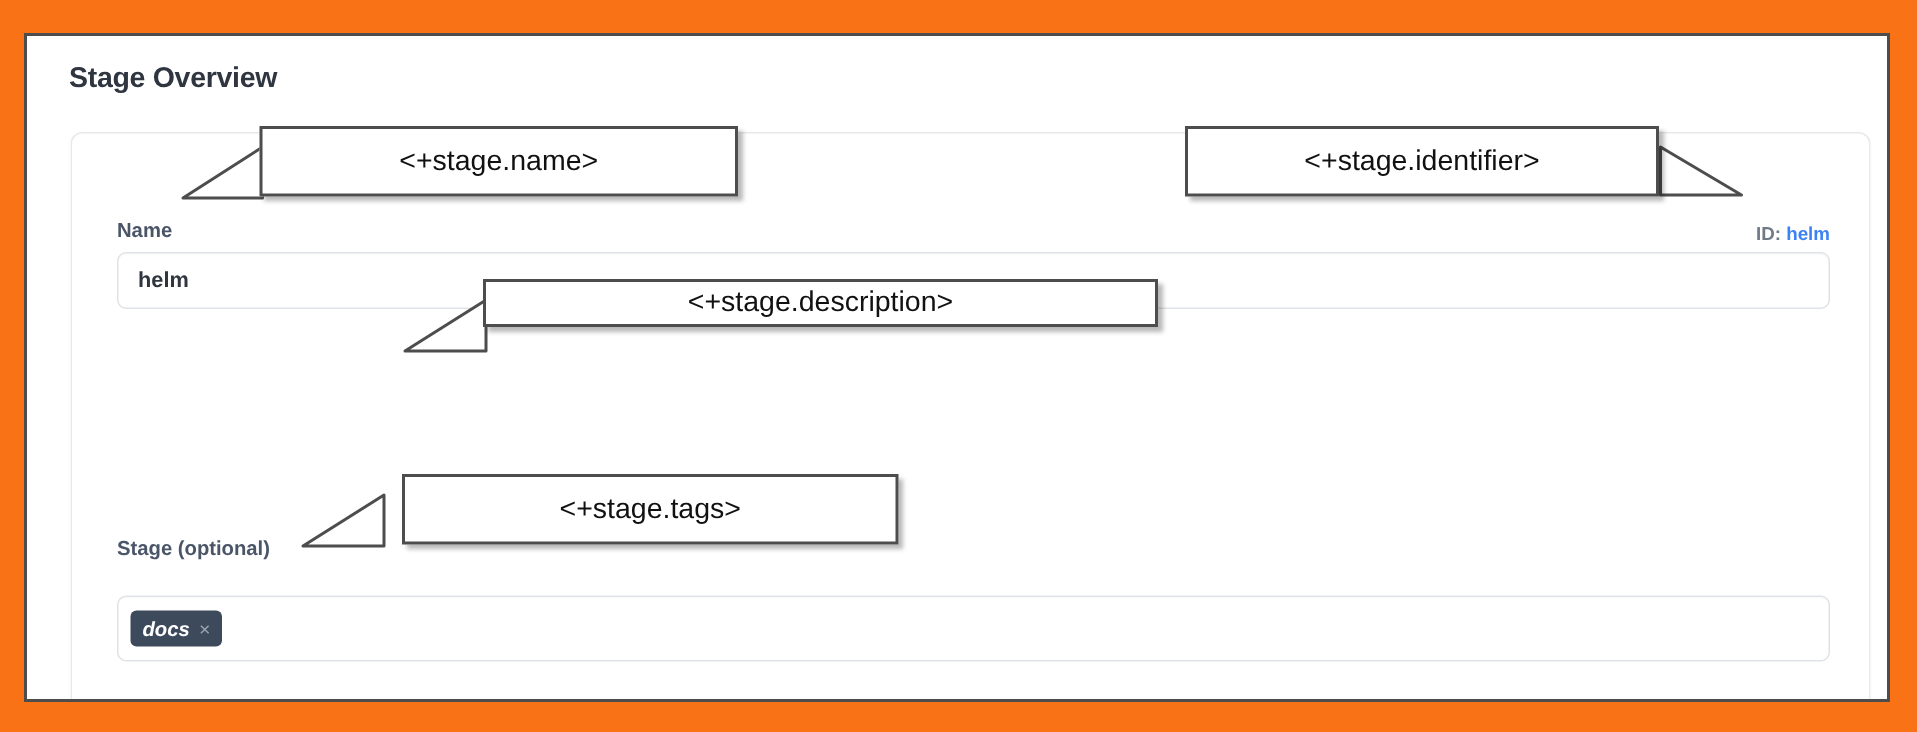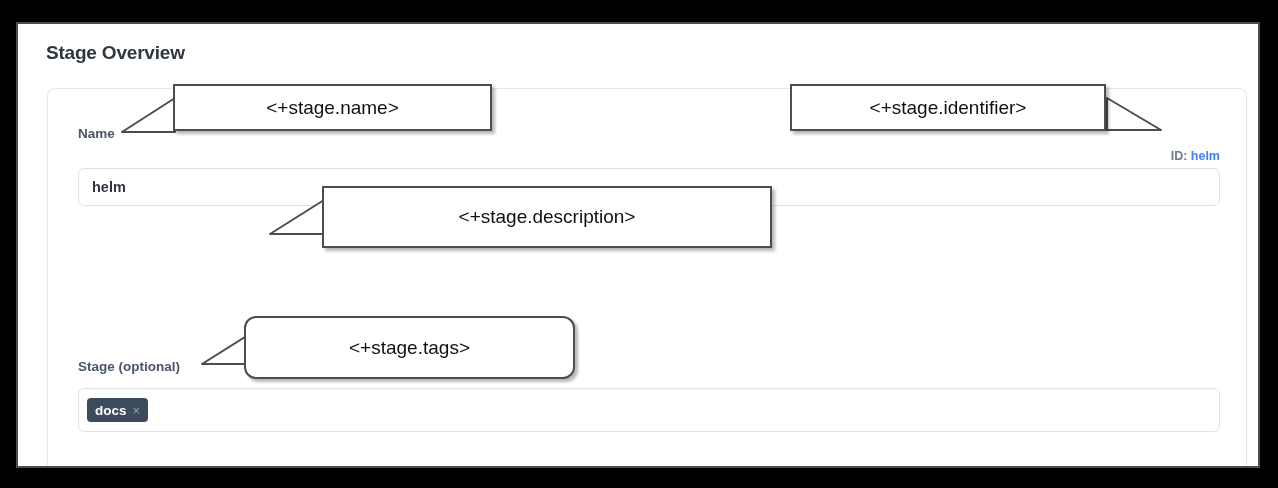--- a/index.html
+++ b/index.html
@@ -9,21 +9,21 @@
   }
   body {
     font-family: "Liberation Sans", sans-serif;
     -webkit-font-smoothing: antialiased;
   }
 
   #screenshot {
     position: relative;
     width: 1278px;
     height: 488px;
-    background: #000000;
+    background: #f97316;
     overflow: hidden;
   }
 
   
   .outer-frame {
     position: absolute;
     left: 16px;
     top: 22px;
     width: 1244px;
     height: 446px;
@@ -69,21 +69,21 @@
     font-size: 13.5px;
     font-weight: bold;
     color: #4a5568;
     line-height: 18px;
     white-space: nowrap;
     display: inline-block;
   }
 
   .label-row {
     display: flex;
-    align-items: flex-start;
+    align-items: flex-end;
     justify-content: space-between;
     width: 100%;
   }
 
   .id-readout {
     font-size: 12.5px;
     font-weight: bold;
     color: #707a87;
     white-space: nowrap;
     margin-top: 24px;
@@ -213,21 +213,21 @@
             <span>ID:</span>
             <span class="id-value">helm</span>
           </span>
         </div>
         <input class="text-input" style="margin-top: 5px;" type="text" value="helm">
       </div>
 
 
       <div class="field-block" style="top:268px;">
         <span class="field-label">Stage (optional)</span>
-        <div class="tags-input" style="margin-top:12px;">
+        <div class="tags-input" style="margin-top:22px;font-style:italic;">
           <span class="tag-chip">
             <span>docs</span>
             <span class="chip-remove">×</span>
           </span>
         </div>
       </div>
 
     </div>
   </div>
 
@@ -244,17 +244,17 @@
   </svg>
 
   <svg class="callout-tail" style="left:200px;top:328px;width:70px;height:44px;" viewBox="0 0 70 44">
     <polygon points="56,2 56,36 2,36" fill="#ffffff" stroke="#4d4d4d" stroke-width="2" stroke-linejoin="round"></polygon>
   </svg>
 
   <div class="callout" style="left:173px;top:84px;width:319px;height:47px;">&lt;+stage.name&gt;</div>
 
   <div class="callout" style="left:790px;top:84px;width:316px;height:47px;">&lt;+stage.identifier&gt;</div>
 
-  <div class="callout" style="left:322px;top:186px;width:450px;height:62px;">&lt;+stage.description&gt;</div>
-
-  <div class="callout" style="left:244px;top:316px;width:331px;height:63px;border-radius:12px;">&lt;+stage.tags&gt;</div>
+  <div class="callout" style="left:322px;top:186px;width:450px;height:32px;">&lt;+stage.description&gt;</div>
+
+  <div class="callout" style="left:268px;top:316px;width:331px;height:47px;">&lt;+stage.tags&gt;</div>
 
 </div>
 
 </body></html>

